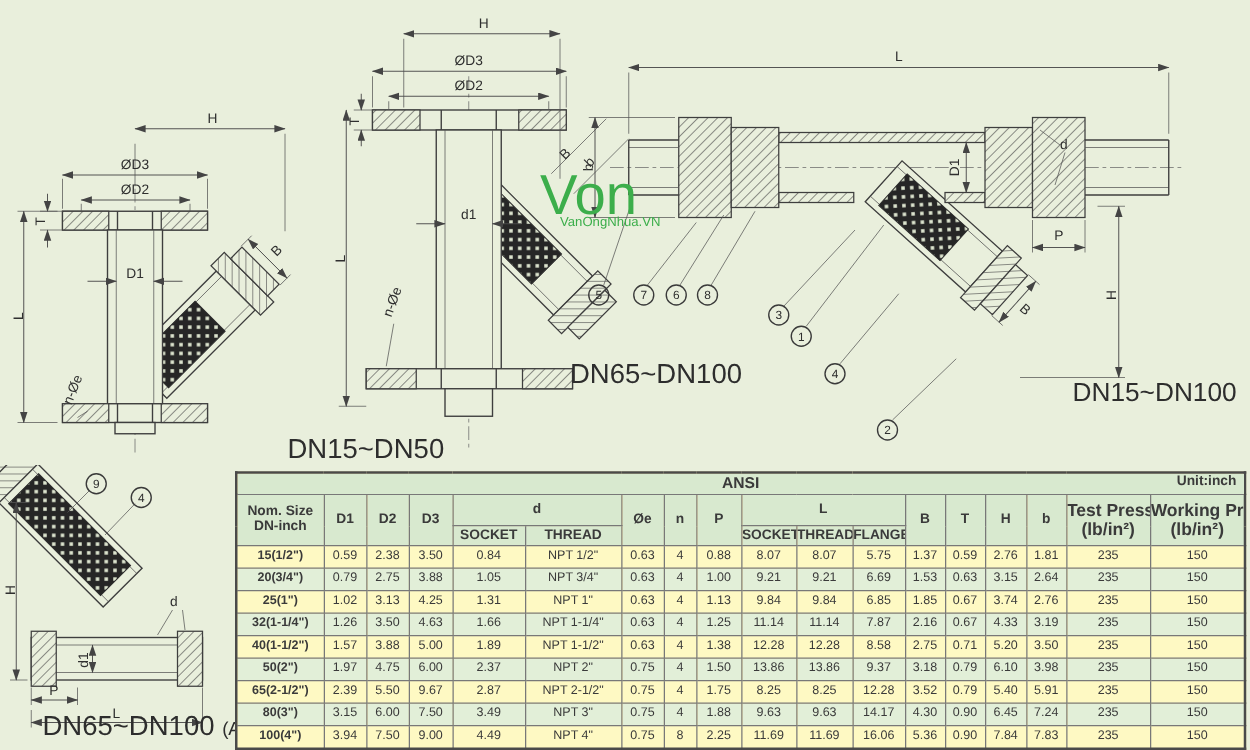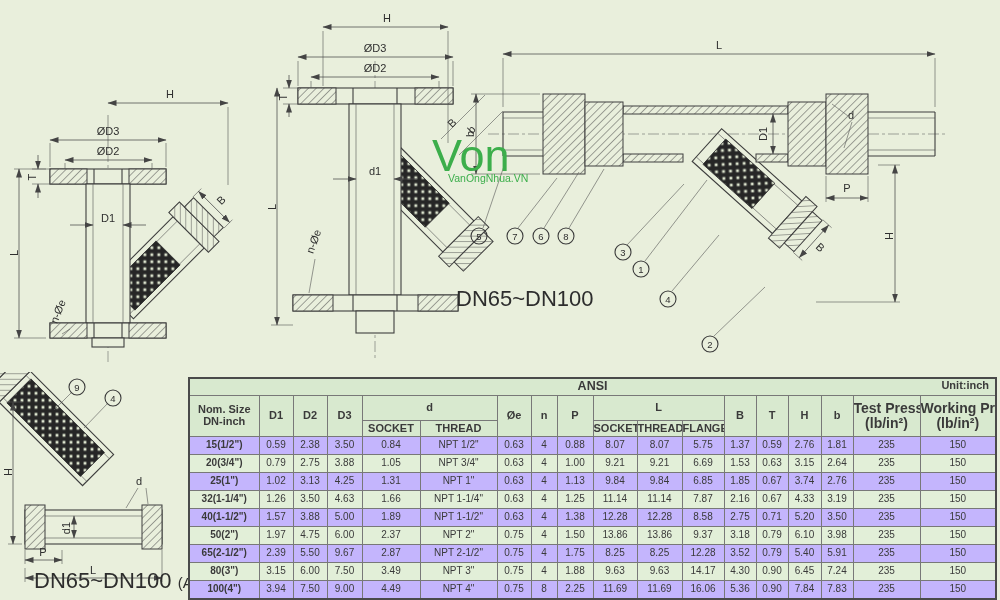--- a/index.html
+++ b/index.html
@@ -15,21 +15,21 @@
   .cl{stroke:#6a6a6a;stroke-width:.6;stroke-dasharray:11 3 3 3;fill:none}
   .hat{fill:url(#hatch);stroke:#3e3e3e;stroke-width:1}
   .mesh{fill:url(#mesh);stroke:#2d2d2d;stroke-width:.8}
   .pc circle{stroke:#3a3a3a;stroke-width:1.1;fill:none}
   .pc text{font-size:9.5px;text-anchor:middle}
   .title{position:absolute;color:#2d2d2d;font-size:22px;white-space:nowrap}
   .title .sfx{font-size:15px}
   .wm{position:absolute;color:#3cae4b;font-weight:normal;white-space:nowrap}
   
   #tbl{position:absolute;left:188px;top:377px;width:809px;border-collapse:collapse;
-       table-layout:fixed;background:#c4b5fd;color:#3a3a3a;border:2px solid #4a4a4a}
+       table-layout:fixed;background:#fef9c3;color:#3a3a3a;border:2px solid #4a4a4a}
   #tbl th,#tbl td{border:1px solid #787878;text-align:center;vertical-align:middle;
        padding:0;line-height:1.05;overflow:hidden;white-space:nowrap}
   tr.ansi th{background:#d8e9cf;height:16px;font-size:12.5px;position:relative}
   tr.ansi .unit{position:absolute;right:6px;top:1px;font-size:11px}
   tr.hrow th{background:#d8e9cf;font-size:11px;height:24px}
   tr.hrow th.press{font-size:14px}
   tr.srow th{background:#d8e9cf;font-size:11px;height:15px}
   tr.drow{height:18px;font-size:10px}
   tr.drow td.nom{font-weight:bold}
   tr.drow.g{background:#e2efd8}
@@ -377,21 +377,23 @@
       <text class="mid" x="43" y="184">P</text>
     </g>
     <g>
       <line class="thin" x1="162" y1="178" x2="162" y2="210"></line>
       <line class="thin" x1="25" y1="196" x2="25" y2="210"></line>
       <line class="dim" x1="25" y1="206" x2="162" y2="206" marker-start="url(#ma)" marker-end="url(#ma)"></line>
       <text class="mid" x="93" y="202">L</text>
     </g>
   </svg>
 
+  <div class="title" style="left:230px;top:346px">DN15~DN50</div>
   <div class="title" style="left:456px;top:286px">DN65~DN100</div>
+  <div class="title" style="left:858px;top:303px;font-size:21px">DN15~DN100</div>
   <div class="title" style="left:34px;top:568px">
     <span>DN65~DN100</span>
     <span class="sfx">(ANSI)</span>
   </div>
   <div class="wm" style="left:432px;top:130px;font-size:45px">Von</div>
   <div class="wm" style="left:448px;top:172px;font-size:10.5px;font-weight:normal">VanOngNhua.VN</div>
 
   <table id="tbl">
     <colgroup>
       <col style="width:70px">

